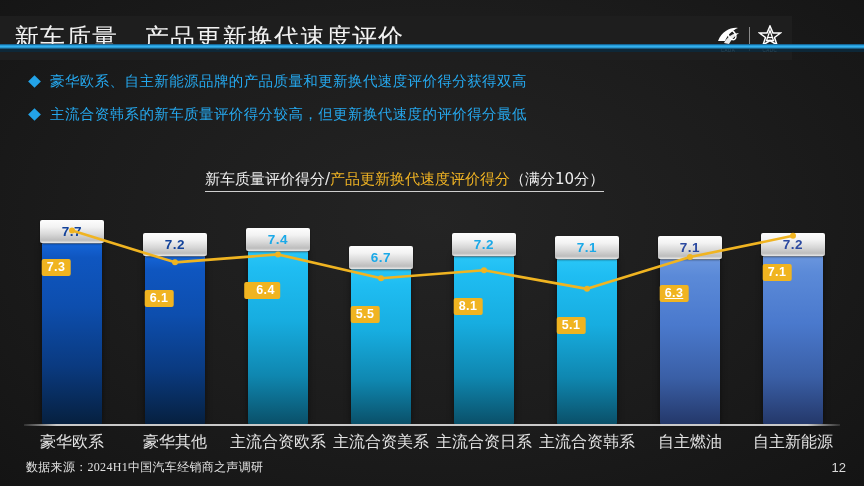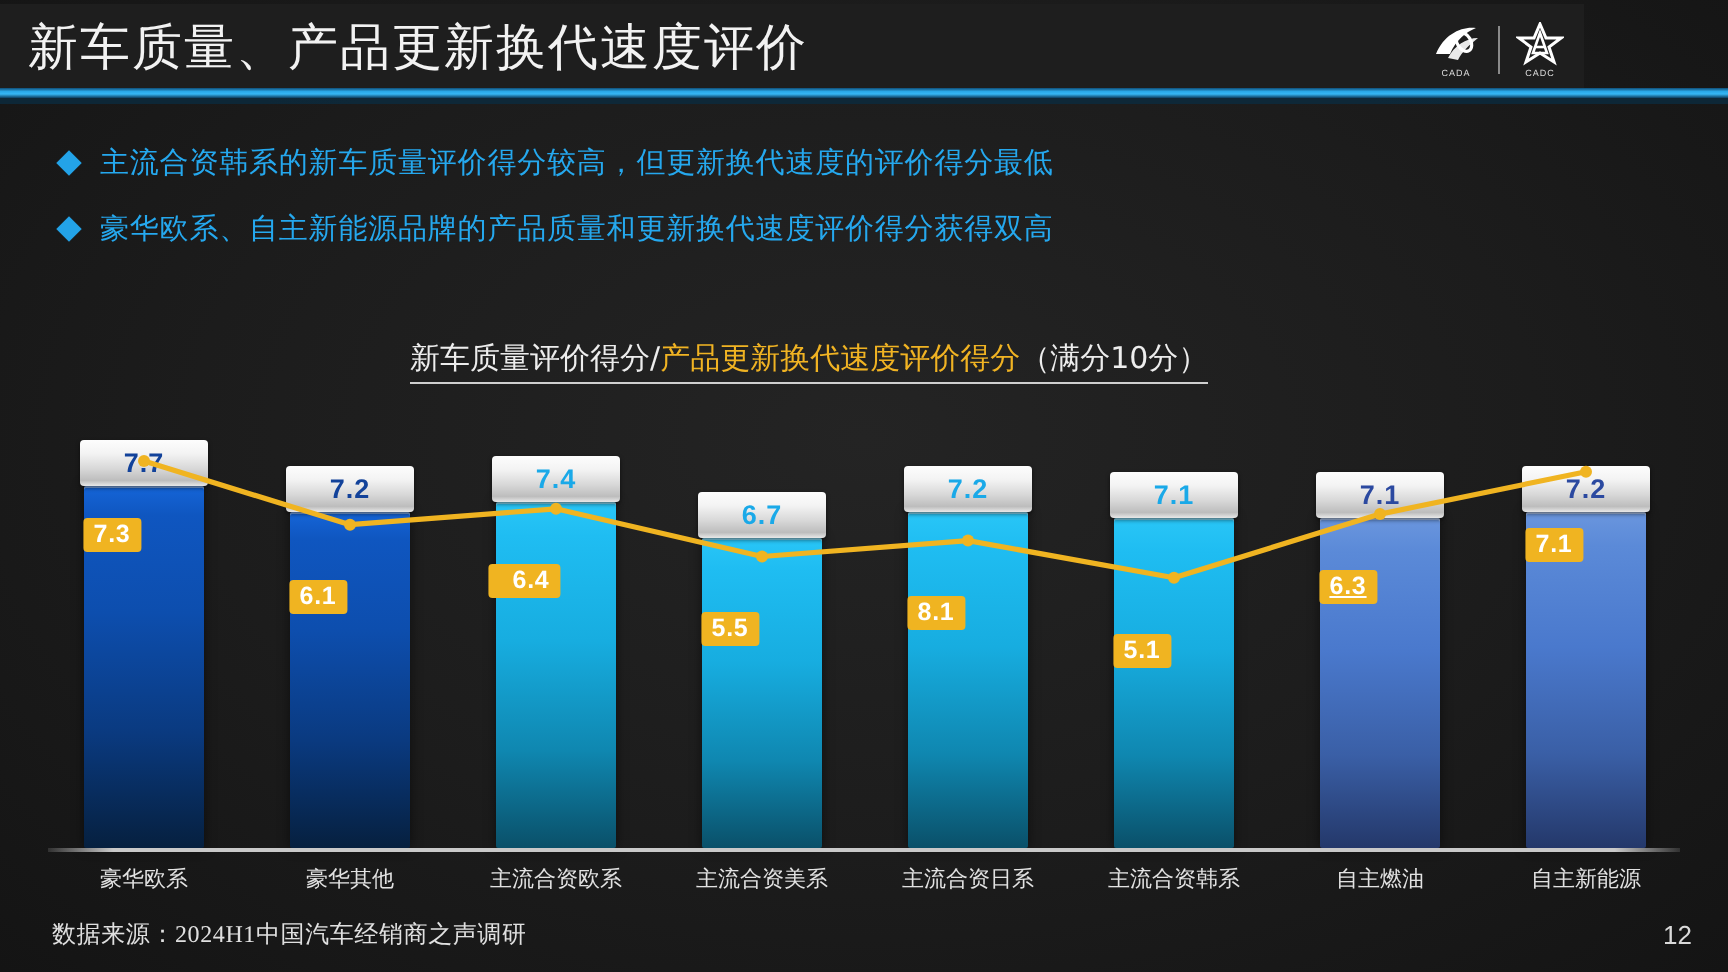--- a/index.html
+++ b/index.html
@@ -6,21 +6,21 @@
   body{
     width:864px;height:486px;overflow:hidden;
     background:#1a1a1a;
     font-family:"Liberation Sans","DejaVu Sans",sans-serif;
     position:relative;
   }
   .slide{position:absolute;inset:0;background:
       radial-gradient(ellipse at 50% 45%, #242424 0%, #1c1c1c 55%, #141414 100%);}
 
   
-  .header{position:absolute;left:0;top:2px;width:792px;height:44px;background:#1e1e1e;}
+  .header{position:absolute;left:0;top:16px;width:792px;height:44px;background:#1e1e1e;}
   .title{position:absolute;left:14px;top:5px;font-size:25px;color:#f2f2f2;letter-spacing:1px;
          font-family:"DejaVu Sans","Liberation Sans",sans-serif;white-space:nowrap;}
   .hrule{position:absolute;left:0;top:44px;width:864px;height:5px;
          background:linear-gradient(to bottom,#0f4e78 0%,#2aa8e8 35%,#36b7f5 60%,#0d3d5e 100%);}
   .hrule2{position:absolute;left:0;top:49px;width:864px;height:3px;background:#0c2a3d;opacity:.85;}
 
   .logos{position:absolute;right:10px;top:6px;height:34px;display:flex;align-items:center;gap:8px;}
   .logo-sep{width:1px;height:24px;background:#8a8a8a;}
   .logo{display:flex;flex-direction:column;align-items:center;}
   .logo svg{display:block;}
@@ -61,21 +61,21 @@
   .b-royal .body{background:linear-gradient(to bottom,#6a96de 0%,#5b8ad8 10%,#4a79cd 40%,#3a5fa6 72%,#24386a 100%);}
   .b-royal .cap span{color:#2b49a0;}
 
   .linelayer{position:absolute;left:0;top:0;width:864px;height:486px;pointer-events:none;}
 
   .lbl{position:absolute;background:#f0b421;color:#ffffff;font-size:12.5px;font-weight:bold;
        padding:1px 5px 2px 5px;border-radius:2px;letter-spacing:.4px;transform:translate(-50%,0);
        font-family:"Liberation Sans",sans-serif;margin-top:20px;}
 
   .xlabels{position:absolute;left:0;top:432px;width:864px;height:18px;}
-  .xlab{position:absolute;font-size:11px;color:#e2e2e2;transform:translateX(-50%);white-space:nowrap;
+  .xlab{position:absolute;font-size:16px;color:#e2e2e2;transform:translateX(-50%);white-space:nowrap;
         font-family:"DejaVu Sans","Liberation Sans",sans-serif;}
 
   .source{position:absolute;left:26px;top:459px;font-size:12px;color:#e0e0e0;letter-spacing:.3px;
           font-family:Liberation Serif, serif;}
   .pageno{position:absolute;right:18px;top:460px;font-size:13px;color:#d9d9d9;}
 </style>
 </head>
 <body>
 
 <div class="slide">
@@ -102,25 +102,25 @@
         <div class="logo-cap">CADC</div>
       </div>
     </div>
   </div>
   <div class="hrule"></div>
   <div class="hrule2"></div>
 
   <div class="bullets">
     <div class="bullet">
       <div class="dia"></div>
-      <div class="btxt">主流合资韩系的新车质量评价得分较高，但更新换代速度的评价得分最低</div>
+      <div class="btxt">豪华欧系、自主新能源品牌的产品质量和更新换代速度评价得分获得双高</div>
     </div>
     <div class="bullet">
       <div class="dia"></div>
-      <div class="btxt">豪华欧系、自主新能源品牌的产品质量和更新换代速度评价得分获得双高</div>
+      <div class="btxt">主流合资韩系的新车质量评价得分较高，但更新换代速度的评价得分最低</div>
     </div>
   </div>
 
   <div class="ctitle">
     <span class="w">新车质量评价得分/</span><span class="y">产品更新换代速度评价得分</span><span class="w">（满分10分）</span>
   </div>
 
   <div class="plot">
     <div id="bars">
         <div class="bar b-navy" style="left: 42px; bottom: 6px; height: 204.05px;">

